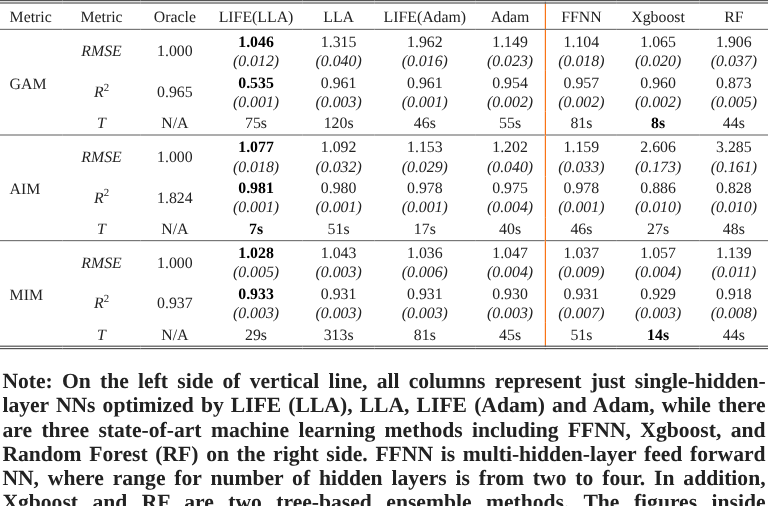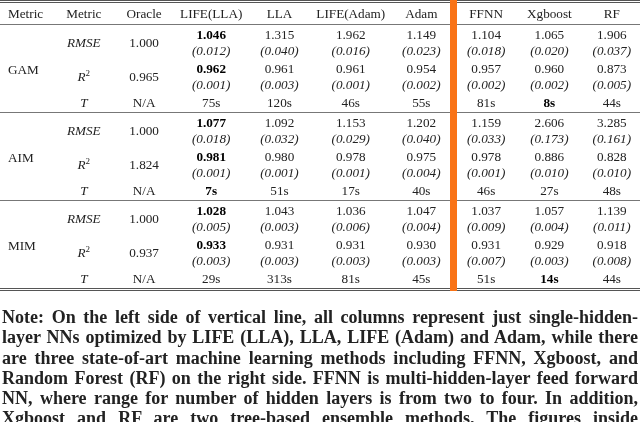--- a/index.html
+++ b/index.html
@@ -36,21 +36,21 @@
       text-align: center;
       padding: 0 2px;
       font-weight: normal;
       white-space: nowrap;
     }
     table.results thead tr th {
       height: 21px;
       border-bottom: 1.5px solid #777777;
     }
     .vsep {
-      border-right: 7px solid #f97316;
+      border-right: 1px solid #f97316;
     }
     tbody.group {
       border-bottom: 1.5px solid #777777;
     }
     tbody.group:last-of-type {
       border-bottom: none;
     }
     .model-cell {
       text-align: left !important;
       padding-left: 8px !important;
@@ -151,21 +151,21 @@
           </td>
           <td>
             <span class="val">1.906</span>
             <span class="sd">(0.037)</span>
           </td>
         </tr>
         <tr class="row-main">
           <td class="metric-cell"><span>R</span><sup>2</sup></td>
           <td>0.965</td>
           <td>
-            <span class="val best">0.962</span>
+            <span class="val best">0.535</span>
             <span class="sd">(0.001)</span>
           </td>
           <td>
             <span class="val">0.961</span>
             <span class="sd">(0.003)</span>
           </td>
           <td>
             <span class="val">0.961</span>
             <span class="sd">(0.001)</span>
           </td>

